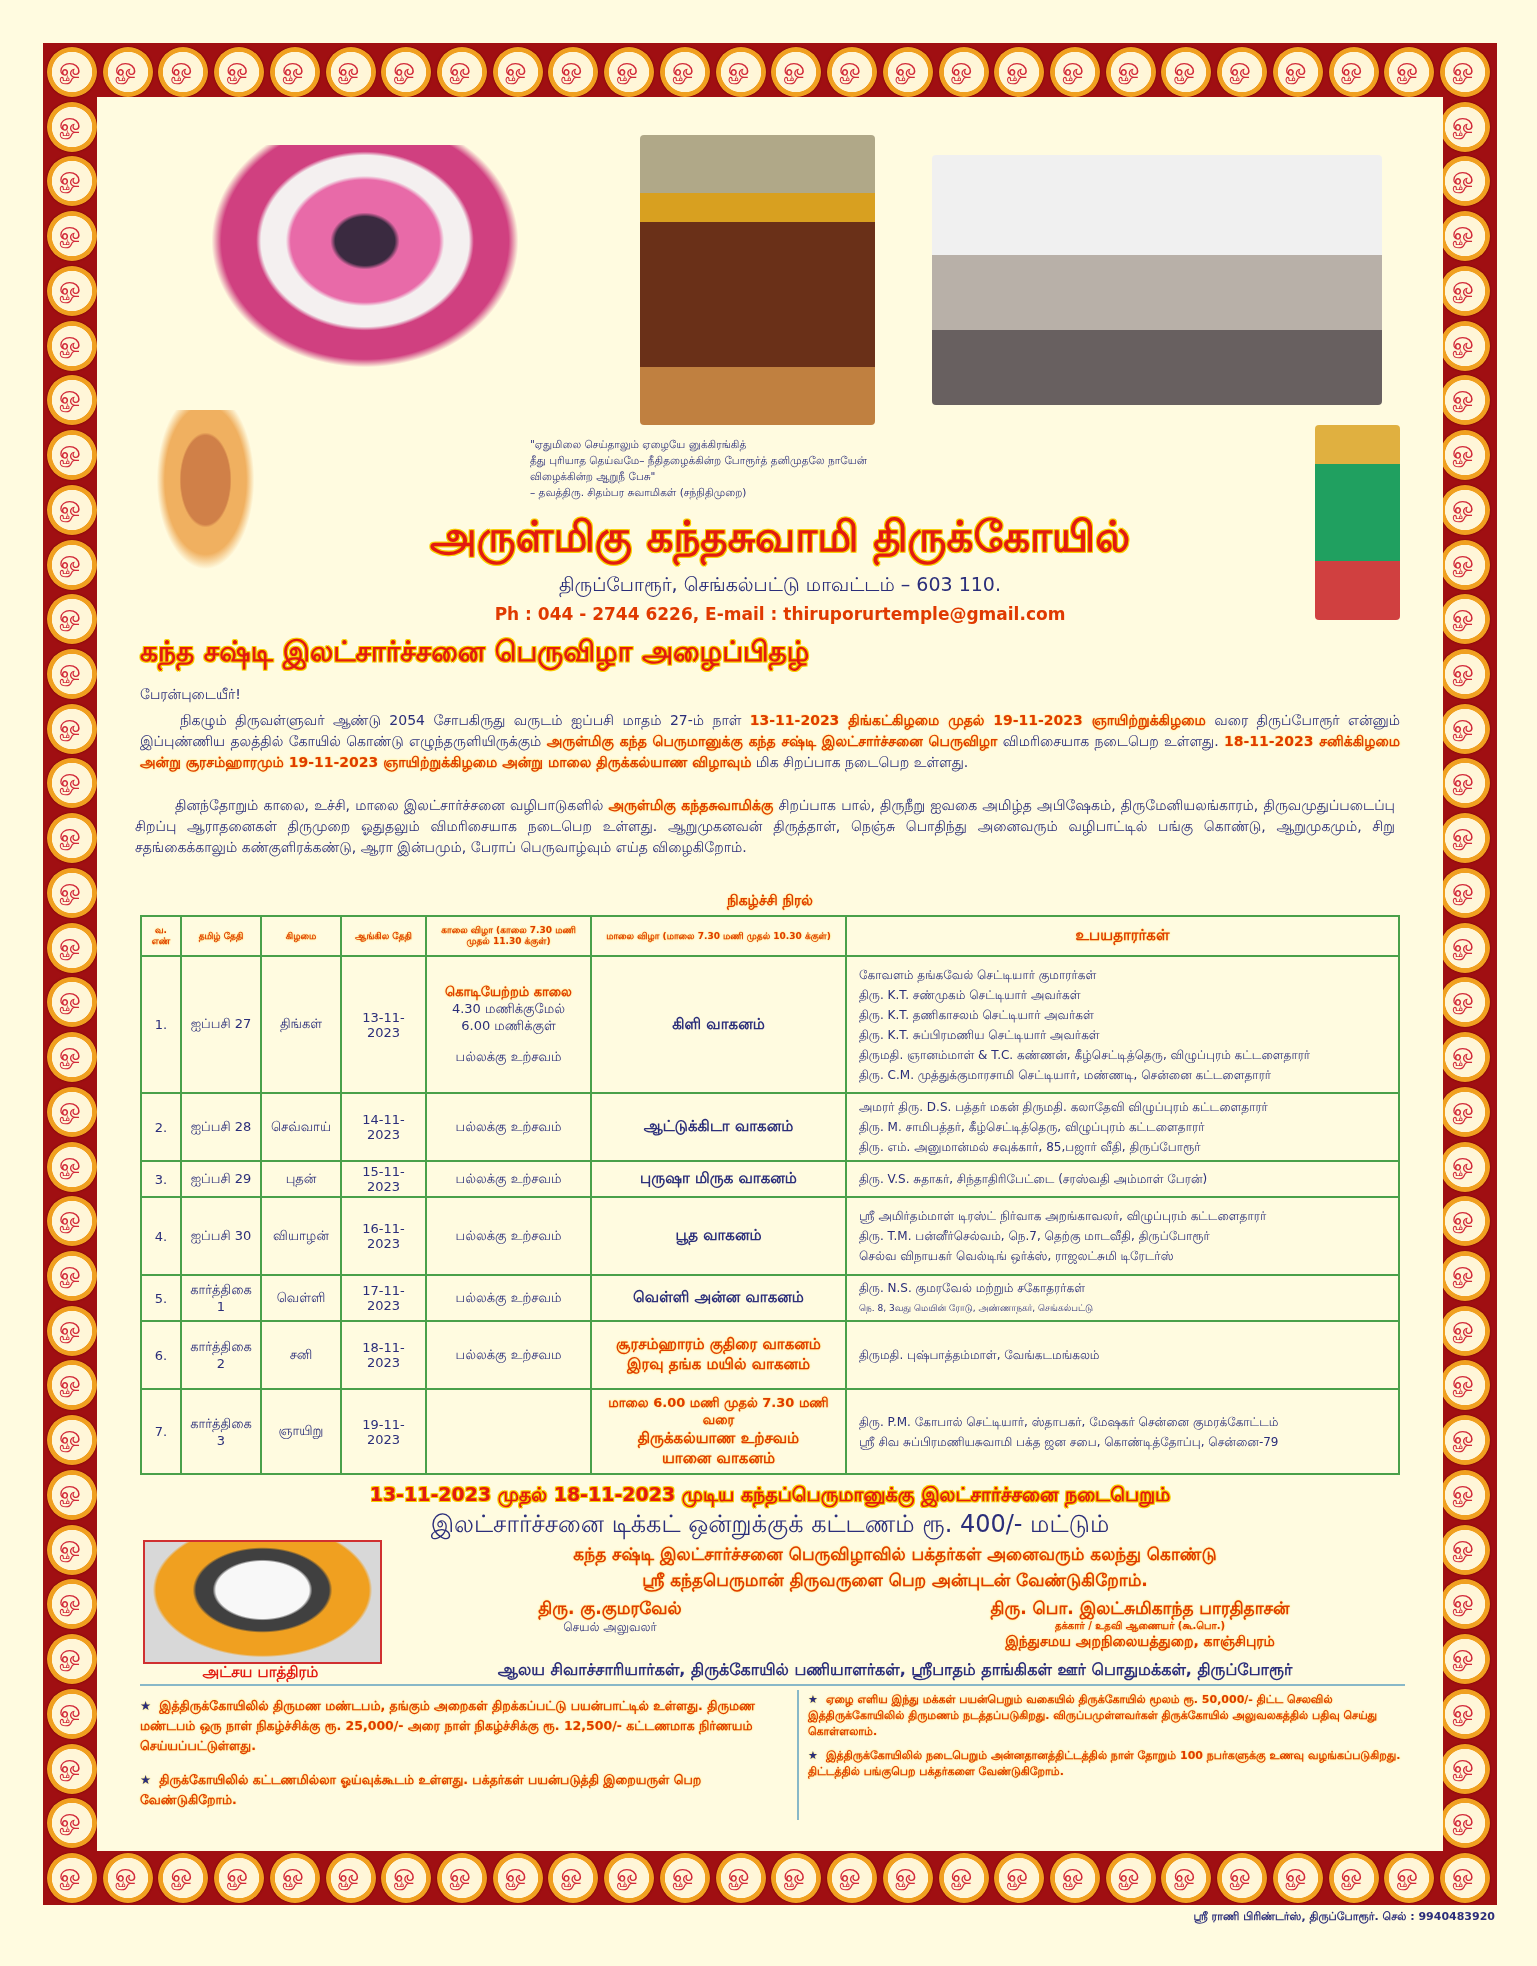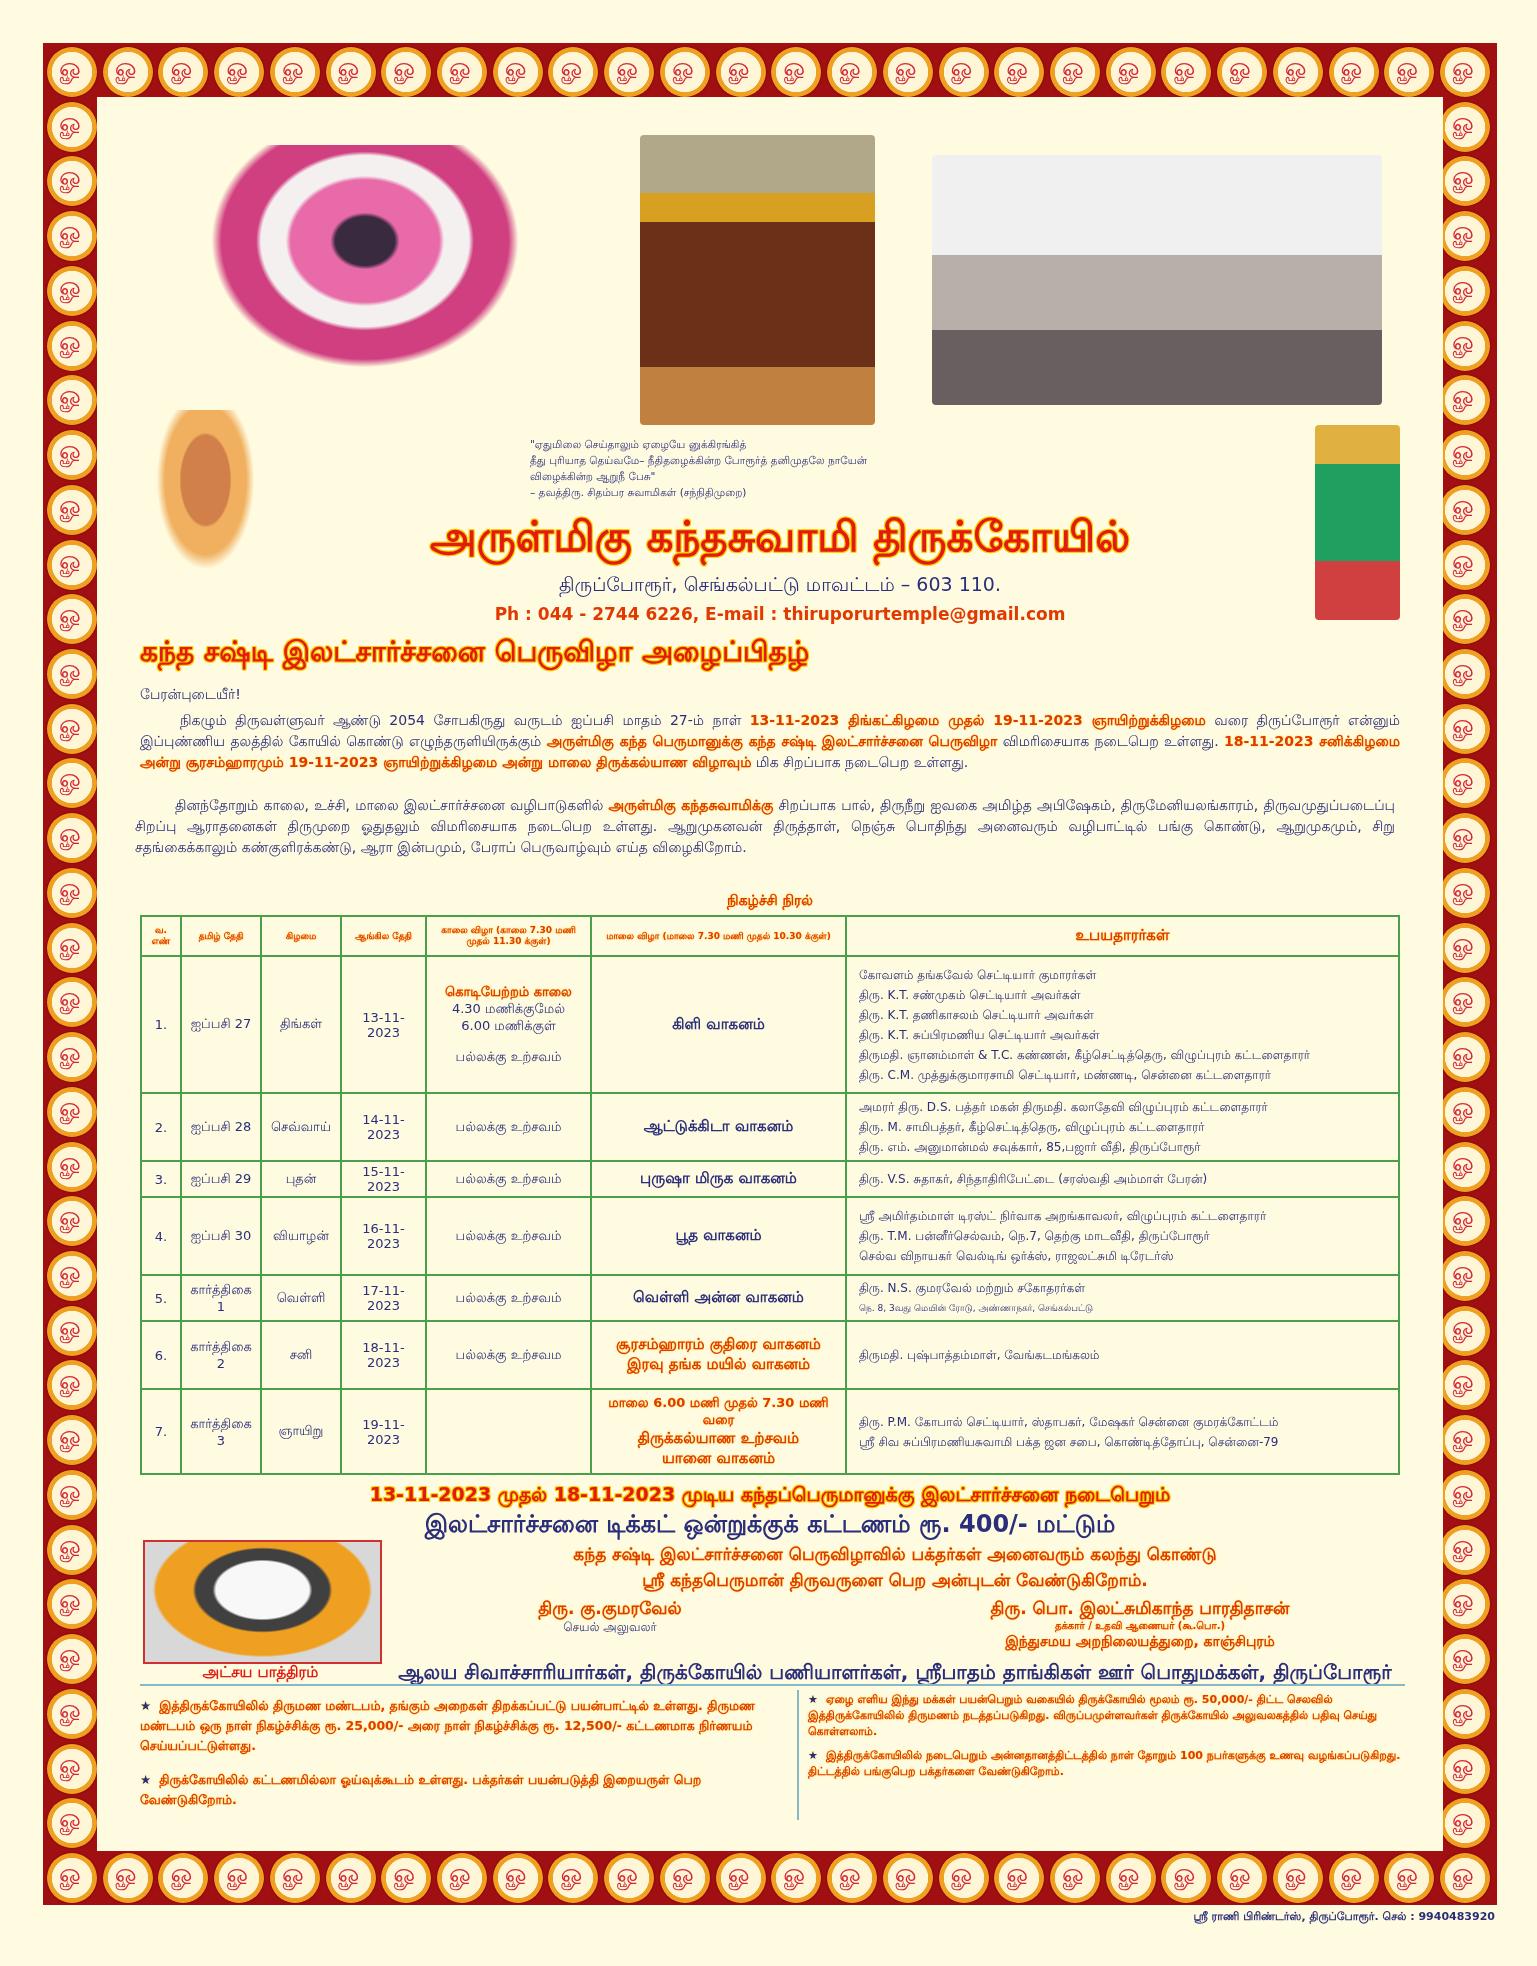--- a/index.html
+++ b/index.html
@@ -286,36 +286,36 @@
         </td>
       <td class="sp">
           <div>திரு. P.M. கோபால் செட்டியார், ஸ்தாபகர், மேஷகர் சென்னை குமரக்கோட்டம்</div>
           <div>ஸ்ரீ சிவ சுப்பிரமணியசுவாமி பக்த ஜன சபை, கொண்டித்தோப்பு, சென்னை-79</div>
         </td>
     </tr>
   </tbody>
 </table>
 
 <div class="abs ta-red" style="left:140px;top:1483px;width:1260px;text-align:center;font-size:19px;">13-11-2023 முதல் 18-11-2023 முடிய கந்தப்பெருமானுக்கு இலட்சார்ச்சனை நடைபெறும்</div>
-<div class="abs" style="left:140px;top:1510px;width:1260px;text-align:center;font-size:24px;font-weight:bold;color:#2b2e7a;">இலட்சார்ச்சனை டிக்கட் ஒன்றுக்குக் கட்டணம் ரூ. 400/- மட்டும்</div>
+<div class="abs" style="left:140px;top:1510px;width:1260px;text-align:center;font-size:24px;font-weight:normal;color:#2b2e7a;">இலட்சார்ச்சனை டிக்கட் ஒன்றுக்குக் கட்டணம் ரூ. 400/- மட்டும்</div>
 <div class="abs" style="left:143px;top:1540px;width:235px;height:120px;border:2px solid #d03030;background:radial-gradient(ellipse at 50% 40%, #f8f8f8 0 28%, #404040 30% 40%, #f0a020 42% 64%, #d8d8d8 66%);"></div>
 <div class="abs" style="left:143px;top:1663px;width:235px;text-align:center;font-size:15px;font-weight:bold;color:#e21a10;">அட்சய பாத்திரம்</div>
 <div class="abs ta-orange" style="left:390px;top:1544px;width:1010px;text-align:center;font-size:17px;">கந்த சஷ்டி இலட்சார்ச்சனை பெருவிழாவில் பக்தர்கள் அனைவரும் கலந்து கொண்டு</div>
 <div class="abs ta-orange" style="left:390px;top:1570px;width:1010px;text-align:center;font-size:17px;">ஸ்ரீ கந்தபெருமான் திருவருளை பெற அன்புடன் வேண்டுகிறோம்.</div>
 
 <div class="abs" style="left:460px;top:1598px;width:300px;text-align:center;">
   <div class="ta-orange" style="font-size:17px;">திரு. கு.குமரவேல்</div>
   <div class="ta-blue" style="font-size:12px;">செயல் அலுவலர்</div>
 </div>
 <div class="abs" style="left:880px;top:1598px;width:520px;text-align:center;">
   <div class="ta-orange" style="font-size:17px;">திரு. பொ. இலட்சுமிகாந்த பாரதிதாசன்</div>
   <div class="ta-orange" style="font-size:10px;">தக்கார் / உதவி ஆணையர் (கூ.பொ.)</div>
   <div class="ta-orange" style="font-size:14px;">இந்துசமய அறநிலையத்துறை, காஞ்சிபுரம்</div>
 </div>
-<div class="abs ta-blue" style="left:390px;top:1660px;width:1010px;text-align:center;font-size:20px;font-weight:bold;">ஆலய சிவாச்சாரியார்கள், திருக்கோயில் பணியாளர்கள், ஸ்ரீபாதம் தாங்கிகள் ஊர் பொதுமக்கள், திருப்போரூர்</div>
+<div class="abs ta-blue" style="left:390px;top:1660px;width:1010px;text-align:center;font-size:16px;font-weight:bold;">ஆலய சிவாச்சாரியார்கள், திருக்கோயில் பணியாளர்கள், ஸ்ரீபாதம் தாங்கிகள் ஊர் பொதுமக்கள், திருப்போரூர்</div>
 
 <div class="abs" style="left:140px;top:1684px;width:1265px;height:2px;background:#88b8c8;"></div>
 <div class="abs" style="left:797px;top:1690px;width:2px;height:130px;background:#88b8c8;"></div>
 
 <div class="notice" style="left:140px;top:1696px;width:650px;">
   <div style="margin-bottom:14px;"><span class="star">★</span><span>இத்திருக்கோயிலில் திருமண மண்டபம், தங்கும் அறைகள் திறக்கப்பட்டு பயன்பாட்டில் உள்ளது. திருமண மண்டபம் ஒரு நாள் நிகழ்ச்சிக்கு ரூ. 25,000/- அரை நாள் நிகழ்ச்சிக்கு ரூ. 12,500/- கட்டணமாக நிர்ணயம் செய்யப்பட்டுள்ளது.</span></div>
   <div><span class="star">★</span><span>திருக்கோயிலில் கட்டணமில்லா ஓய்வுக்கூடம் உள்ளது. பக்தர்கள் பயன்படுத்தி இறையருள் பெற வேண்டுகிறோம்.</span></div>
 </div>
 <div class="notice" style="left:808px;top:1692px;width:596px;font-size:11px;line-height:16px;">
   <div style="margin-bottom:8px;"><span class="star">★</span><span>ஏழை எளிய இந்து மக்கள் பயன்பெறும் வகையில் திருக்கோயில் மூலம் ரூ. 50,000/- திட்ட செலவில் இத்திருக்கோயிலில் திருமணம் நடத்தப்படுகிறது. விருப்பமுள்ளவர்கள் திருக்கோயில் அலுவலகத்தில் பதிவு செய்து கொள்ளலாம்.</span></div>

